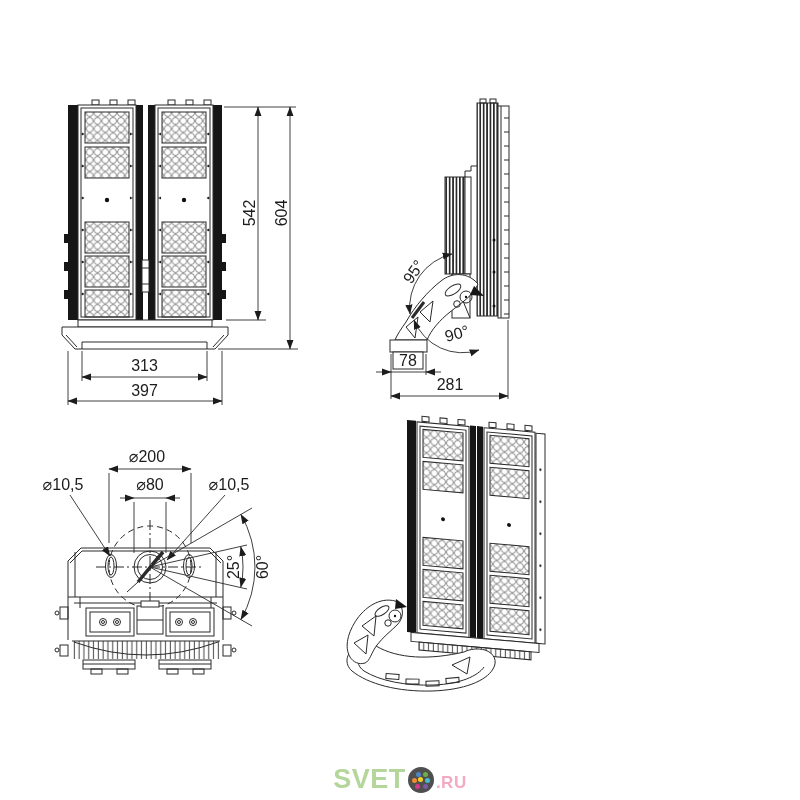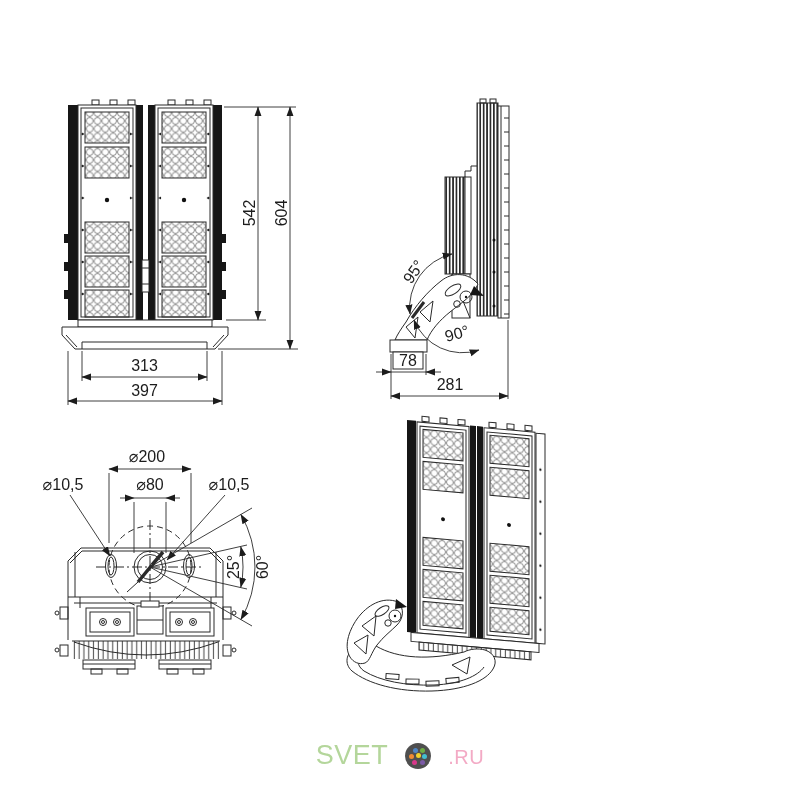--- a/index.html
+++ b/index.html
@@ -1,25 +1,25 @@
 <!DOCTYPE html>
 <html><head>
 <meta charset="utf-8">
 <style>
   html,body{margin:0;padding:0;background:#fff;}
   .stage{position:relative;width:800px;height:800px;background:#ffffff;overflow:hidden;
          font-family:"Liberation Sans","DejaVu Sans",sans-serif;}
   svg{position:absolute;left:0;top:0;}
   svg text{font-family:"Liberation Sans","DejaVu Sans",sans-serif;font-size:16px;fill:#1c1c1c;}
   svg text.rot{font-size:16px;}
-  .logo{position:absolute;left:0;right:0;top:740px;display:flex;justify-content:center;
-        align-items:center;gap:16px;font-weight:normal;font-size:27px;letter-spacing:0.5px;
+  .logo{position:absolute;left:0;right:0;top:764px;display:flex;justify-content:center;
+        align-items:center;gap:1px;font-weight:bold;font-size:27px;letter-spacing:0.5px;
         font-family:"Liberation Sans","DejaVu Sans",sans-serif;}
   .logo .green{color:#b4d69b;}
-  .logo .pink{color:#f3aac5;font-size:20px;align-self:flex-end;padding-bottom:2px;}
+  .logo .pink{color:#f3aac5;font-size:17px;align-self:flex-end;padding-bottom:2px;}
   .disc{width:26px;height:26px;border-radius:50%;background:#4f4f4f;position:relative;margin:0 1px;}
   .disc i{position:absolute;width:5px;height:5px;border-radius:50%;}
   .d1{left:8px;top:5px;background:#4f86c6;}
   .d2{left:15px;top:5px;background:#6fae44;}
   .d3{left:4px;top:11px;background:#ef8b33;}
   .d4{left:17px;top:11px;background:#43bfd0;}
   .d5{left:10.5px;top:10.5px;background:#f0d12b;}
   .d6{left:7px;top:17px;background:#d8388a;}
   .d7{left:15px;top:17px;background:#7b5aa6;}
 </style>

